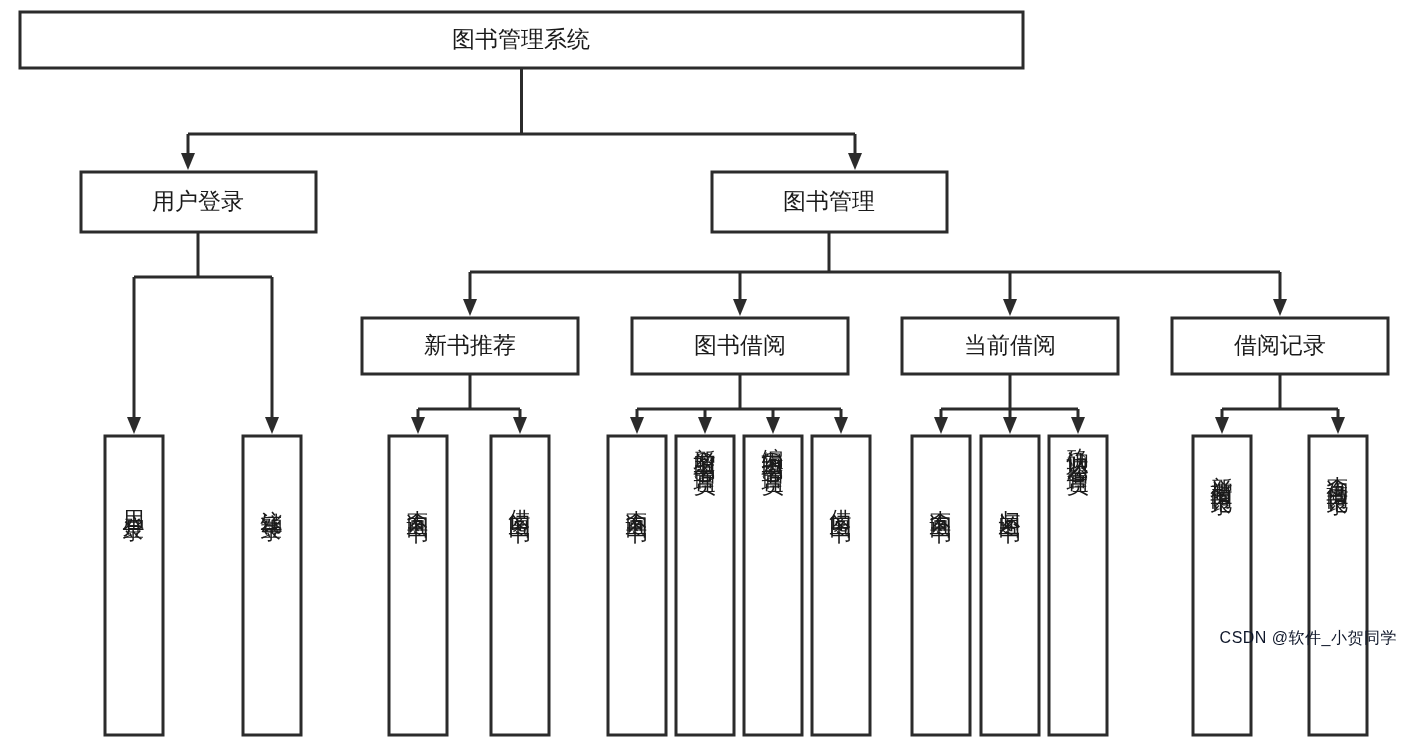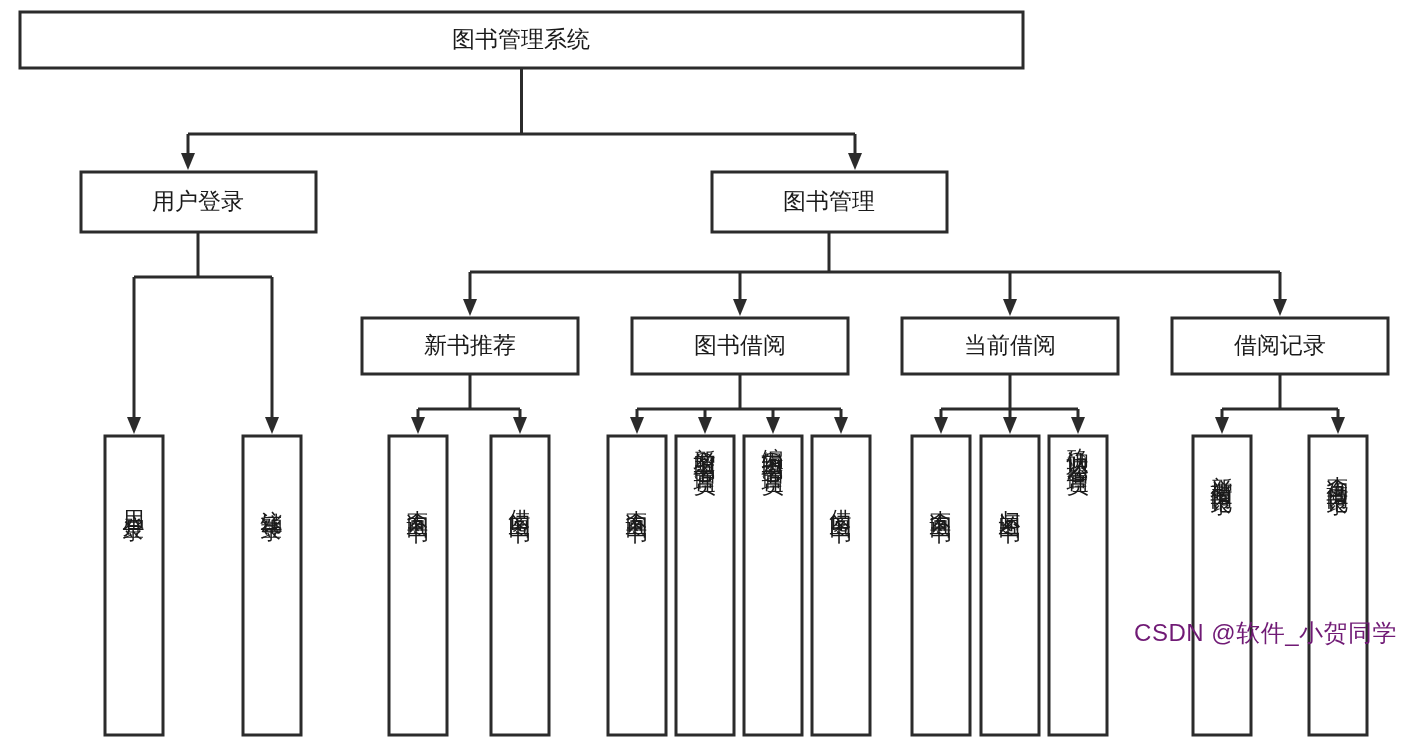--- a/index.html
+++ b/index.html
@@ -37,22 +37,22 @@
     stroke-width:3;
     fill:none;
     stroke-linecap:butt;
   }
   .arrow-head{fill:#2b2b2b;}
   .watermark{
     position:absolute;
     right:8px;
     bottom:6px;
     font-family:"Liberation Sans","DejaVu Sans",sans-serif;
-    font-size:24px;
-    color:#701a75;
+    font-size:16px;
+    color:#0f172a;
     letter-spacing:0.5px;
     pointer-events:none;
     user-select:none;
     white-space:nowrap;
   }
 </style>
 </head>
 <body>
 
 <div id="diagram-root">

